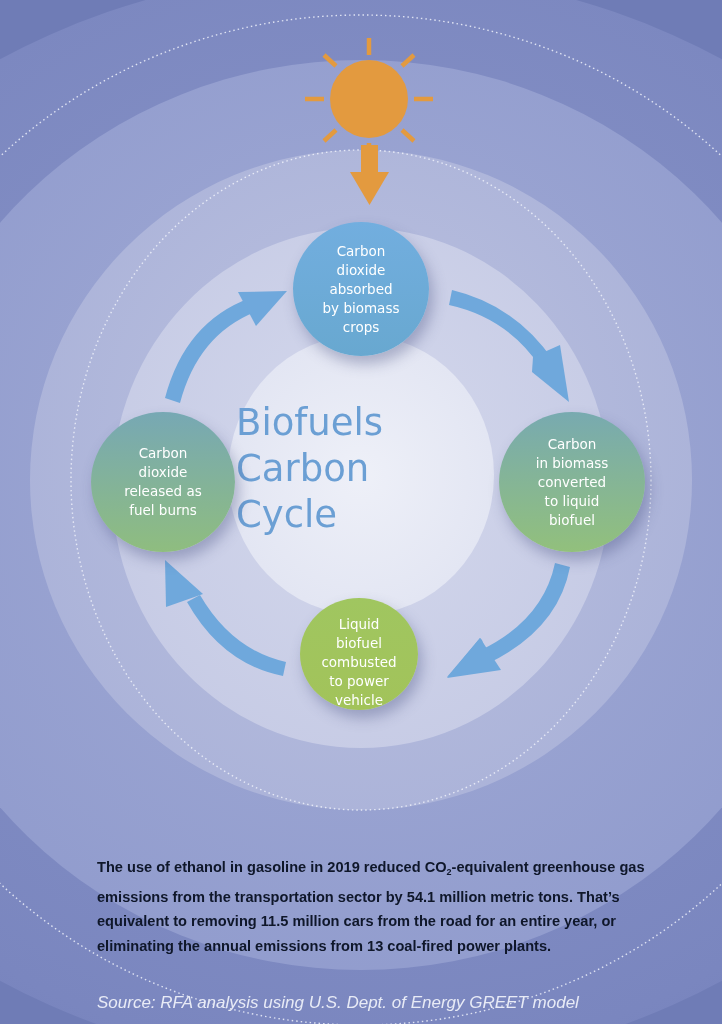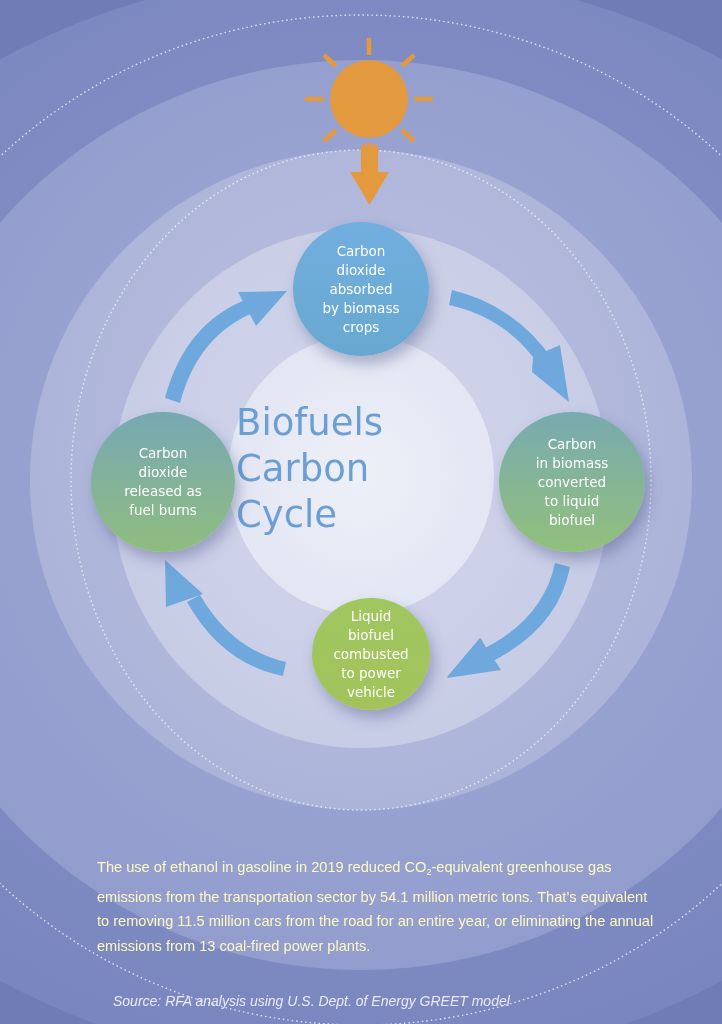--- a/index.html
+++ b/index.html
@@ -19,29 +19,28 @@
   }
   .node span { white-space: pre-line; display: block; }
   .title {
     position: absolute; left: 236px; top: 400px; width: 250px;
     text-align: left; color: #6b9fd4;
     font-family: "DejaVu Sans", sans-serif; font-size: 37px; line-height: 46px;
     white-space: pre-line;
   }
   .stats {
     position: absolute; left: 97px; top: 855px; width: 560px;
-    color: #fef9c3; font-weight: normal; font-size: 14.6px; line-height: 24.5px;
+    color: #0f172a; font-weight: bold; font-size: 14.6px; line-height: 24.5px;
     font-family: "Liberation Sans", sans-serif;
   }
   .stats sub { font-size: 9px; vertical-align: -3px; }
   .source {
     position: absolute; left: 97px; top: 993px;
-    color: #e8ebf6; font-style: italic; font-size: 14px;
+    color: #e8ebf6; font-style: italic; font-size: 17px;
     font-family: "Liberation Sans", sans-serif;
-    margin-left: 16px;
   }
   svg.overlay { position: absolute; left: 0; top: 0; }
 </style>
 </head>
 <body>
 
 <div class="bg">
   <div class="ring" style="left:-300px; top:-30px; width:1322px; height:1100px; background:radial-gradient(ellipse at 50% 45%, #8a95c8 0%, #7a86bf 70%, #6d79b5 100%);"></div>
   <div class="ring" style="left:-110px; top:60px; width:942px; height:910px; background:radial-gradient(ellipse at 50% 45%, #a3acd6 0%, #909bcd 80%, #8793c6 100%);"></div>
   <div class="ring" style="left:30px; top:150px; width:662px; height:660px; background:radial-gradient(ellipse at 50% 45%, #bcc2e0 0%, #a9b1d8 85%, #a2abd4 100%);"></div>
@@ -103,21 +102,21 @@
 by biomass
 crops</span>
 </div>
 <div class="node" style="left:499px; top:412px; width:146px; height:140px; background:linear-gradient(180deg,#78aab0 0%,#92c07c 100%);">
   <span>Carbon
 in biomass
 converted
 to liquid
 biofuel</span>
 </div>
-<div class="node" style="left:312px; top:598px; width:118px; height:112px; background:linear-gradient(180deg,#a0c660 0%,#a2c35a 100%); font-size:13.5px;">
+<div class="node" style="left:300px; top:598px; width:118px; height:112px; background:linear-gradient(180deg,#a0c660 0%,#a2c35a 100%); font-size:13.5px;align-items:flex-end;">
   <span>Liquid
 biofuel
 combusted
 to power
 vehicle</span>
 </div>
 <div class="node" style="left:91px; top:412px; width:144px; height:140px; background:linear-gradient(180deg,#77a8b4 0%,#8fbd7f 100%);">
   <span>Carbon
 dioxide
 released as

